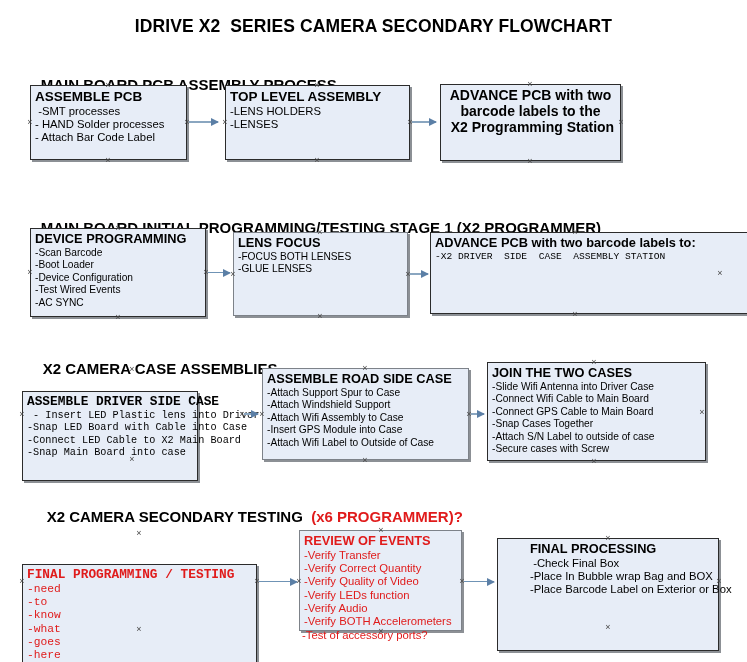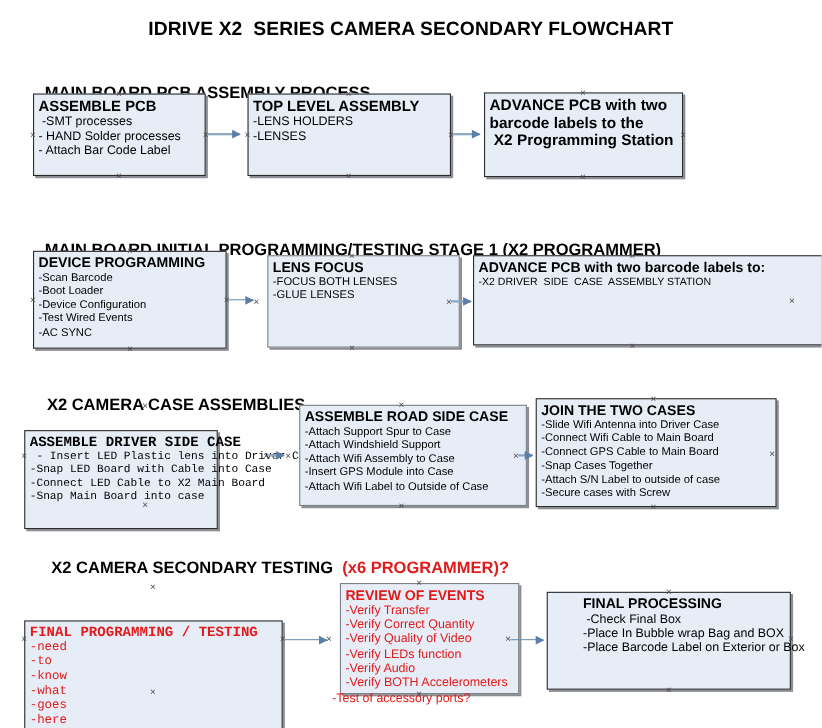--- a/index.html
+++ b/index.html
@@ -49,41 +49,40 @@
     box-sizing: border-box;
     background: #e7edf7;
     border: 1px solid #2b2b2b;
     box-shadow: 2px 2px 0 rgba(120,124,130,0.85);
     padding: 3px 4px 2px 4px;
     overflow: visible;
   }
   .node.gray-edge {
     border: 1px solid #7d8289;
     box-shadow: 2px 2px 0 rgba(120,124,130,0.85);
-    margin-left: 10px;
   }
   .node .n-title {
     font-weight: bold;
     font-size: 13.5px;
     line-height: 15px;
     white-space: pre;
     margin-bottom: 1px;
   }
   .node .n-line {
     font-size: 11.3px;
     line-height: 13.2px;
     white-space: pre;
   }
   .node.red .n-title,
   .node.red .n-line {
     color: #e01b1b;
   }
   .node.bigtitle .n-title { font-size: 14px; }
   .node.small-lines .n-line { font-size: 10.2px; line-height: 12.4px; }
-  .node.tiny-lines .n-line { font-size: 9.6px; line-height: 11.6px; }
+  .node.tiny-lines .n-line { font-size: 9.6px; line-height: 11.6px; font-family: Liberation Mono, monospace; }
   .node.med-title .n-title { font-size: 12.8px; line-height: 14px; }
 
   
   .overflow-line {
     position: absolute;
     font-size: 11.3px;
     line-height: 13.2px;
     color: #e01b1b;
     white-space: pre;
   }
@@ -153,21 +152,21 @@
     <div class="n-line">-LENS HOLDERS</div>
     <div class="n-line">-LENSES</div>
   </div>
   <div class="hx" style="left:317px; top:85px;"></div>
   <div class="hx" style="left:317px; top:160px;"></div>
   <div class="hx" style="left:225px; top:122px;"></div>
   <div class="hx" style="left:410px; top:122px;"></div>
 
   <div class="conn" style="left:412px; top:121px; width:24px;"></div>
 
-  <div class="node bigtitle" style="left:440px; top:84px; width:181px; height:77px;">
+  <div class="node bigtitle" style="left:440px; top:84px; width:181px; height:77px;text-align:center;">
     <div class="n-title">ADVANCE PCB with two</div>
     <div class="n-title">barcode labels to the</div>
     <div class="n-title"> X2 Programming Station</div>
   </div>
   <div class="hx" style="left:530px; top:84px;"></div>
   <div class="hx" style="left:530px; top:161px;"></div>
   <div class="hx" style="left:621px; top:122px;"></div>
 
   <div class="section-head" style="left:24px; top:202px;">
     <span>MAIN BOARD INITIAL PROGRAMMING/TESTING STAGE 1 (X2 PROGRAMMER)</span>
@@ -284,21 +283,21 @@
     <div class="n-line">-Verify BOTH Accelerometers</div>
   </div>
   <div class="overflow-line" style="left:302px; top:629px;">-Test of accessory ports?</div>
   <div class="hx" style="left:381px; top:530px;"></div>
   <div class="hx" style="left:381px; top:631px;"></div>
   <div class="hx" style="left:299px; top:581px;"></div>
   <div class="hx" style="left:462px; top:581px;"></div>
 
   <div class="conn thin" style="left:464px; top:581px; width:30px;"></div>
 
-  <div class="node med-title" style="left:497px; top:538px; width:222px; height:89px;padding-left:32px;">
+  <div class="node med-title" style="left:497px; top:538px; width:222px; height:113px;padding-left:32px;">
     <div class="n-title">FINAL PROCESSING</div>
     <div class="n-line"> -Check Final Box</div>
     <div class="n-line">-Place In Bubble wrap Bag and BOX</div>
     <div class="n-line">-Place Barcode Label on Exterior or Box</div>
   </div>
   <div class="hx" style="left:608px; top:538px;"></div>
   <div class="hx" style="left:608px; top:627px;"></div>
   <div class="hx" style="left:719px; top:581px;"></div>
 
 </div>

